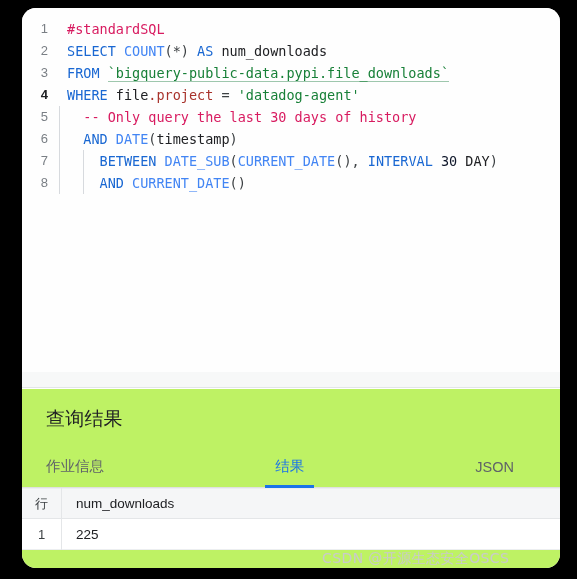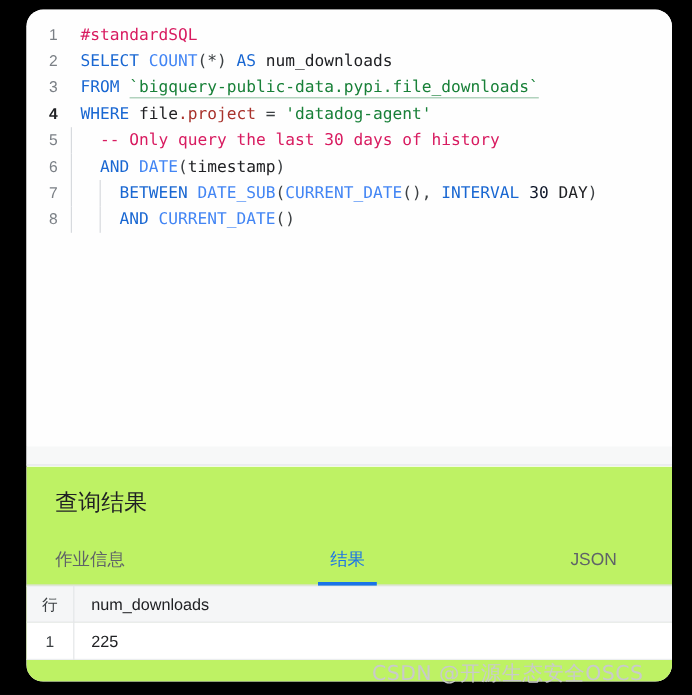--- a/index.html
+++ b/index.html
@@ -177,23 +177,23 @@
   .cell-val {
     padding-left: 14px;
     font-size: 13.5px;
     color: #202124;
   }
   .trow.head .cell-val { color: #202124; }
 
   
   .watermark {
     position: absolute;
-    left: 310px;
+    left: 322px;
     top: 550px;
-    font-size: 17px;
+    font-size: 14px;
     color: #c9cacb;
     letter-spacing: .4px;
     white-space: nowrap;
     pointer-events: none;
     font-family: "DejaVu Sans", "Liberation Sans", sans-serif;
   }
 </style>
 </head>
 <body>
 

